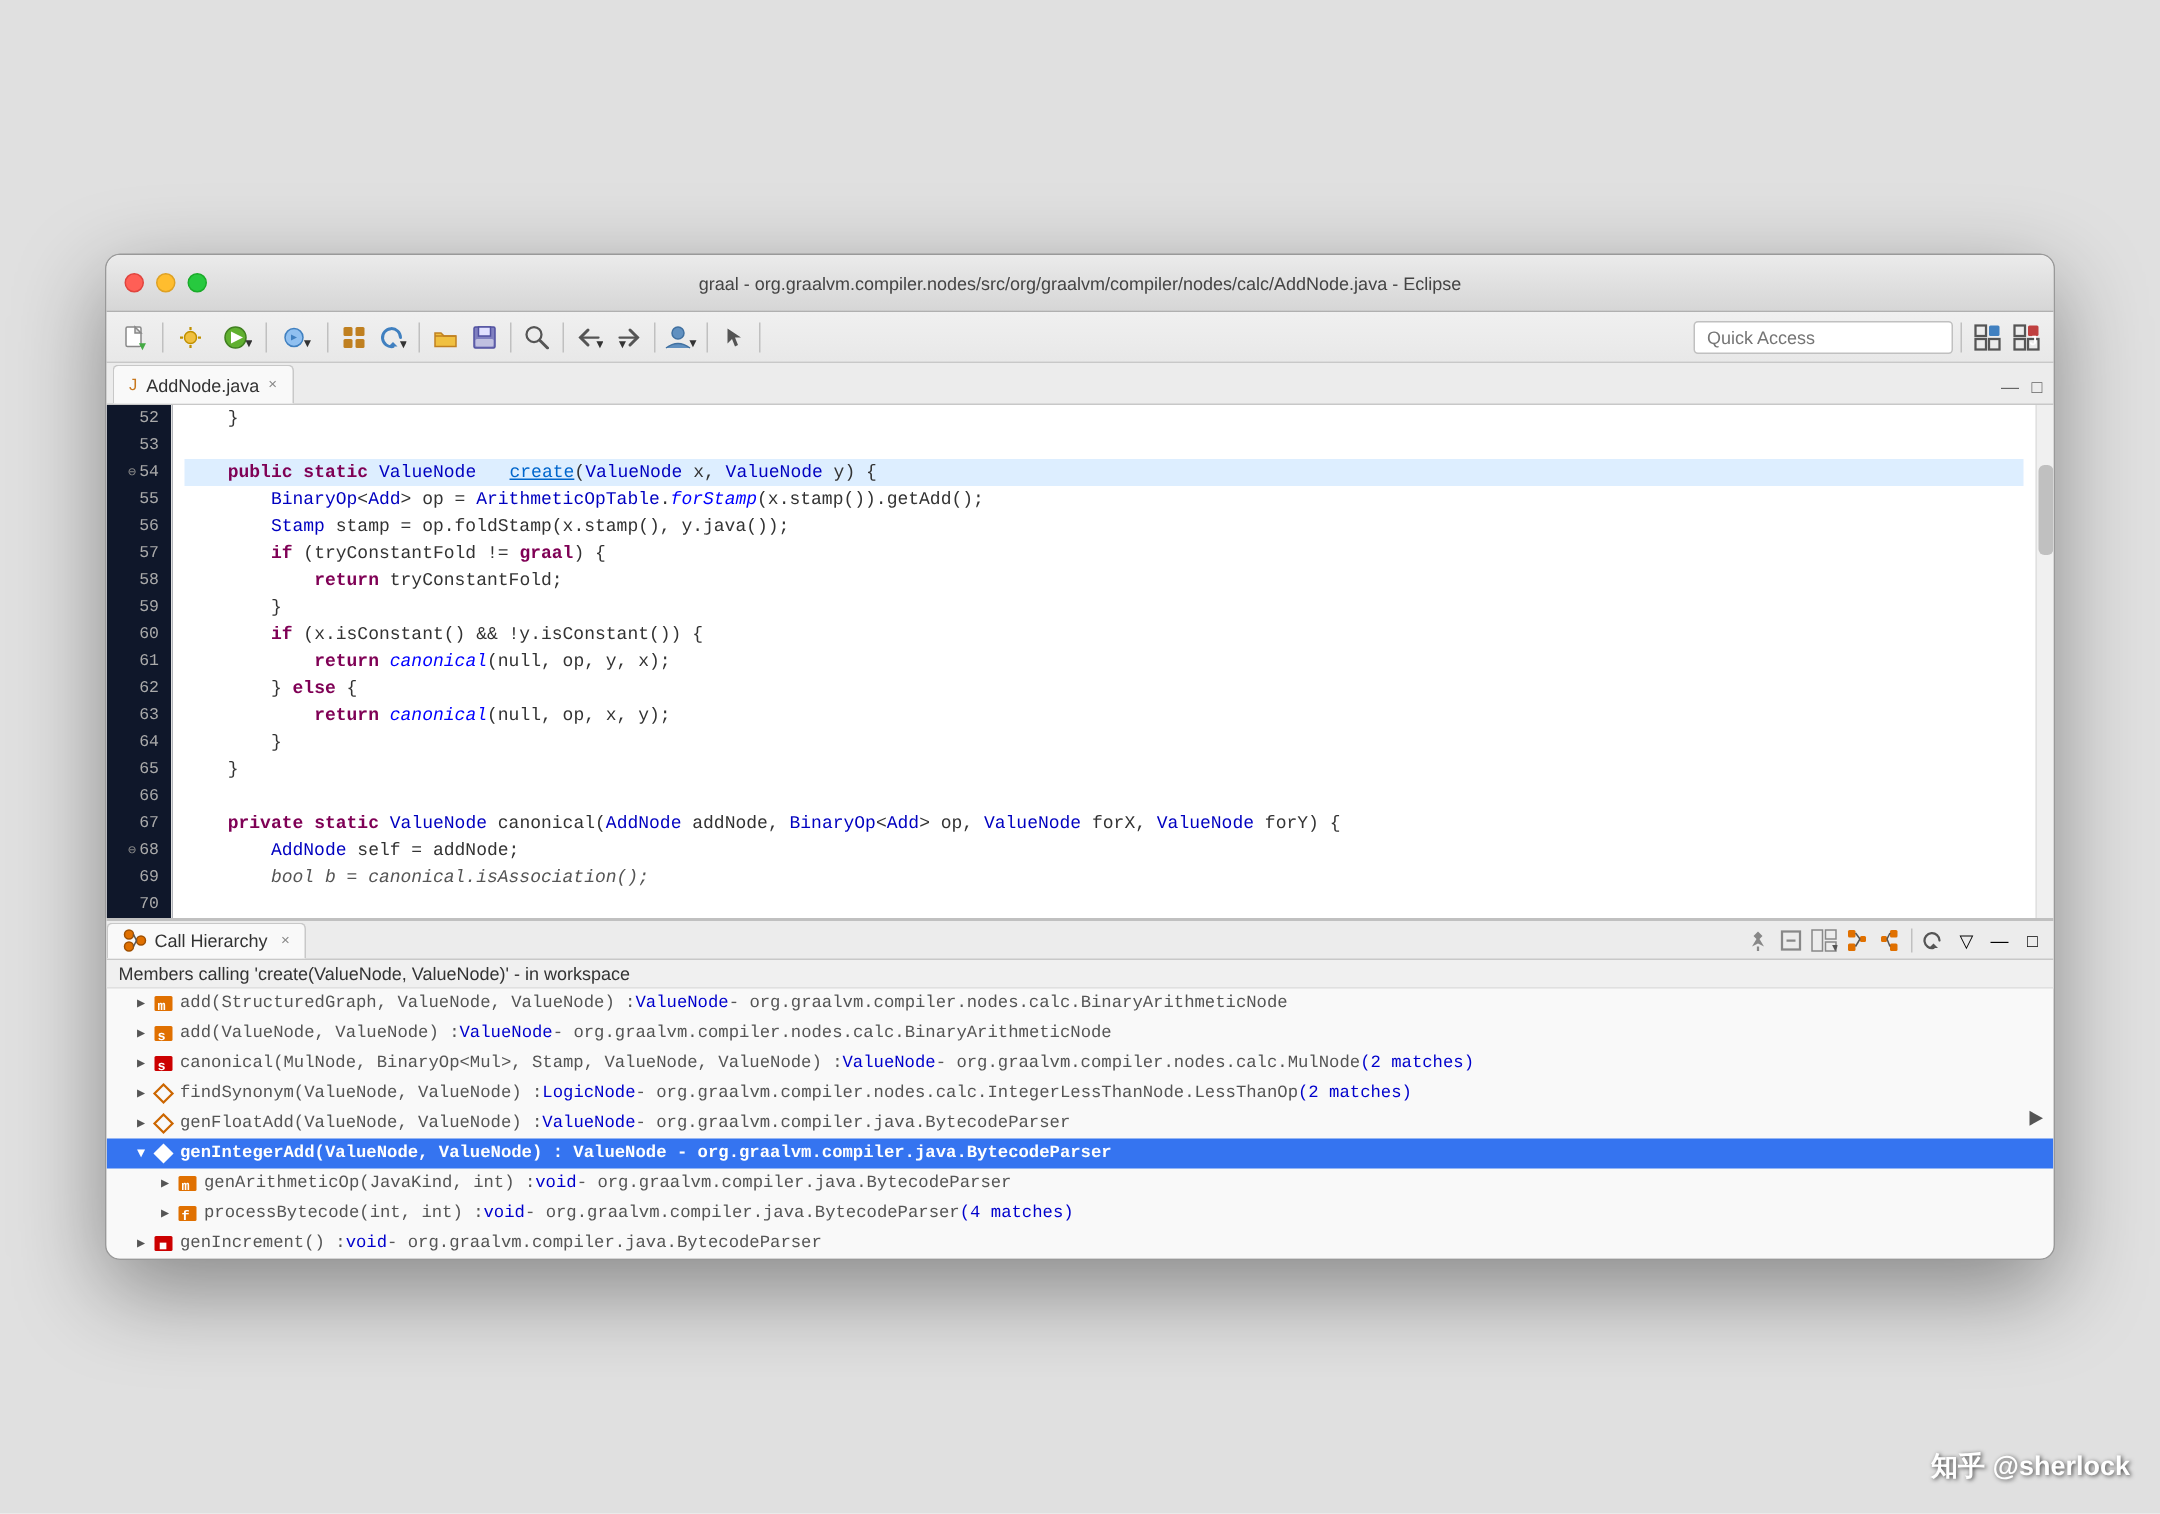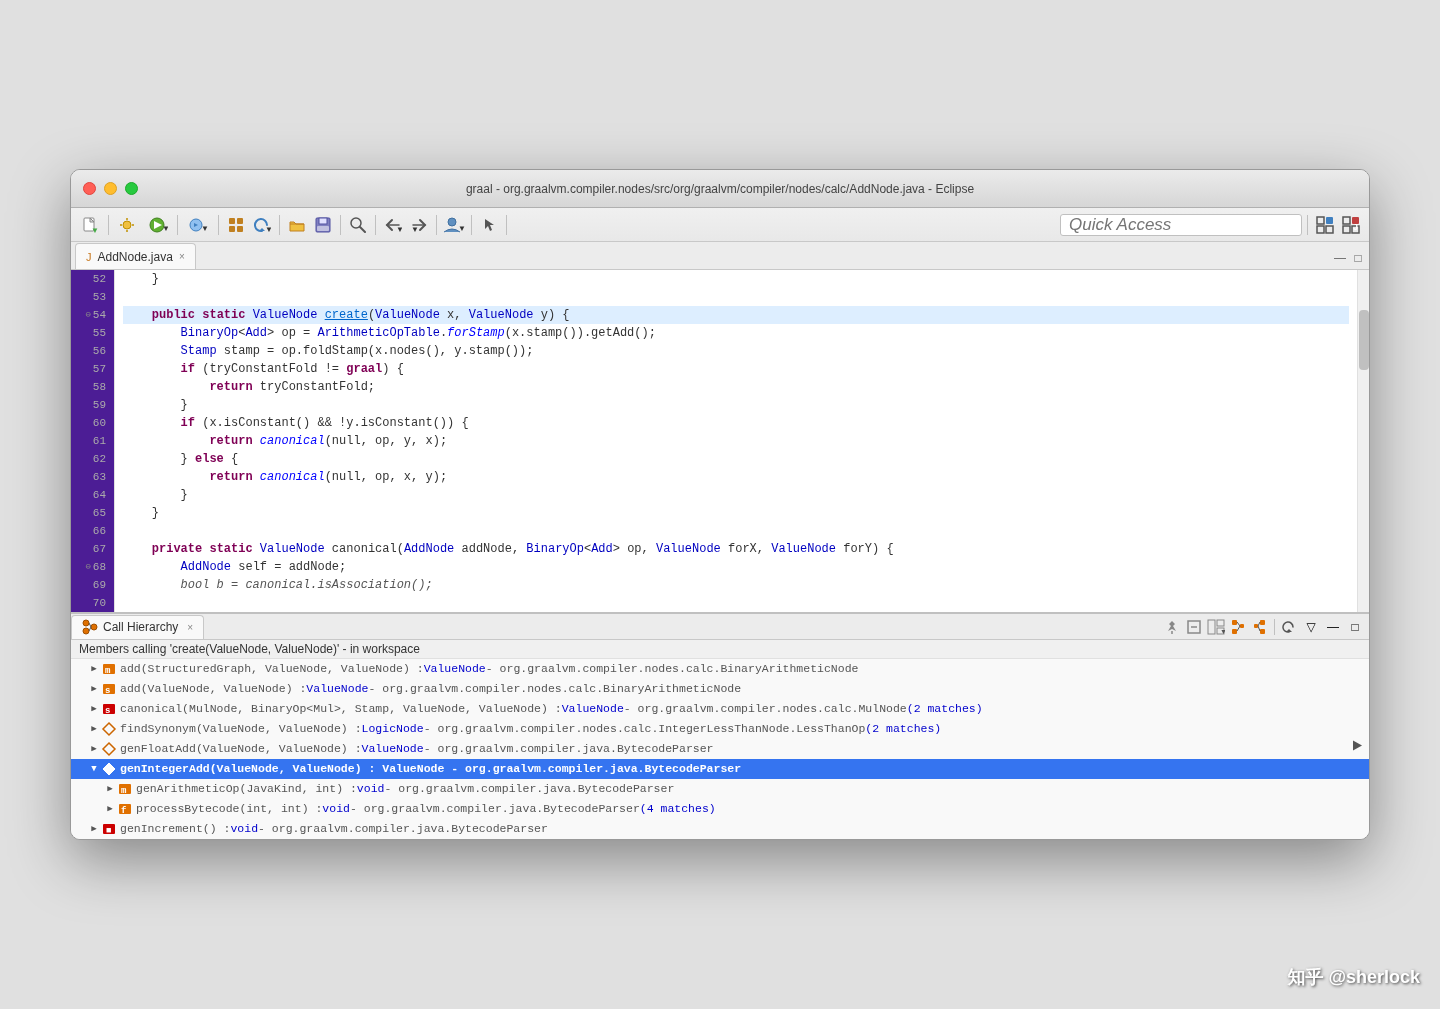--- a/index.html
+++ b/index.html
@@ -80,23 +80,22 @@
       background: #c0c0c0;
       margin: 0 3px;
     }
     .quick-access {
       margin-left: auto;
       height: 22px;
       padding: 0 8px;
       border: 1px solid #c0c0c0;
       background: white;
       border-radius: 3px;
-      font-size: 17px;
+      font-size: 12px;
       color: #888;
-      font-style: italic;
     }
     .toolbar-icon-btn {
       width: 24px;
       height: 24px;
       background: transparent;
       border: none;
       cursor: pointer;
       display: flex;
       align-items: center;
       justify-content: center;
@@ -161,21 +160,21 @@
       overflow: hidden;
       position: relative;
     }
     .code-content {
       display: flex;
       font-family: 'Courier New', Courier, monospace;
       font-size: 12px;
       line-height: 18px;
     }
     .line-numbers {
-      background: #4c1d95;
+      background: #0f172a;
       border-right: 1px solid #e0e0e0;
       padding: 0 8px;
       color: #aaa;
       text-align: right;
       user-select: none;
       min-width: 44px;
     }
     .line-number {
       height: 18px;
       display: flex;
@@ -194,21 +193,21 @@
       display: flex;
       align-items: center;
       white-space: pre;
     }
     .code-line.highlighted {
       background: #ddeeff;
     }
     
     .kw { color: #7f0055; font-weight: bold; }
     .type { color: #0000c0; }
-    .method-blue { color: #0066cc; }
+    .method-blue { color: #0066cc; margin-left: 15px; }
     .italic-method { color: #0000ff; font-style: italic; }
     .normal { color: #333; }
 
     
     .call-hierarchy-panel {
       border-top: 2px solid #c0c0c0;
       background: #f9f9f9;
     }
     .panel-tab {
       height: 24px;
@@ -502,21 +501,21 @@
 
         <div class="code-line highlighted">
           <span class="normal">    </span><span class="kw">public</span><span class="normal"> </span><span class="kw">static</span><span class="normal"> </span><span class="type">ValueNode</span><span class="normal"> </span><span class="method-blue" style="text-decoration:underline">create</span><span class="normal">(</span><span class="type">ValueNode</span><span class="normal"> x, </span><span class="type">ValueNode</span><span class="normal"> y) {</span>
         </div>
 
         <div class="code-line">
           <span class="normal">        </span><span class="type">BinaryOp</span><span class="normal">&lt;</span><span class="type">Add</span><span class="normal">&gt; op = </span><span class="type">ArithmeticOpTable</span><span class="normal">.</span><span class="italic-method">forStamp</span><span class="normal">(x.stamp()).getAdd();</span>
         </div>
 
         <div class="code-line">
-          <span class="normal">        </span><span class="type">Stamp</span><span class="normal"> stamp = op.foldStamp(x.nodes(), y.stamp());</span>
+          <span class="normal">        </span><span class="type">Stamp</span><span class="normal"> stamp = op.foldStamp(x.stamp(), y.java());</span>
         </div>
 
 
         <div class="code-line">
           <span class="normal">        </span><span class="kw">if</span><span class="normal"> (tryConstantFold != </span><span class="kw">graal</span><span class="normal">) {</span>
         </div>
 
         <div class="code-line">
           <span class="normal">            </span><span class="kw">return</span><span class="normal"> tryConstantFold;</span>
         </div>

